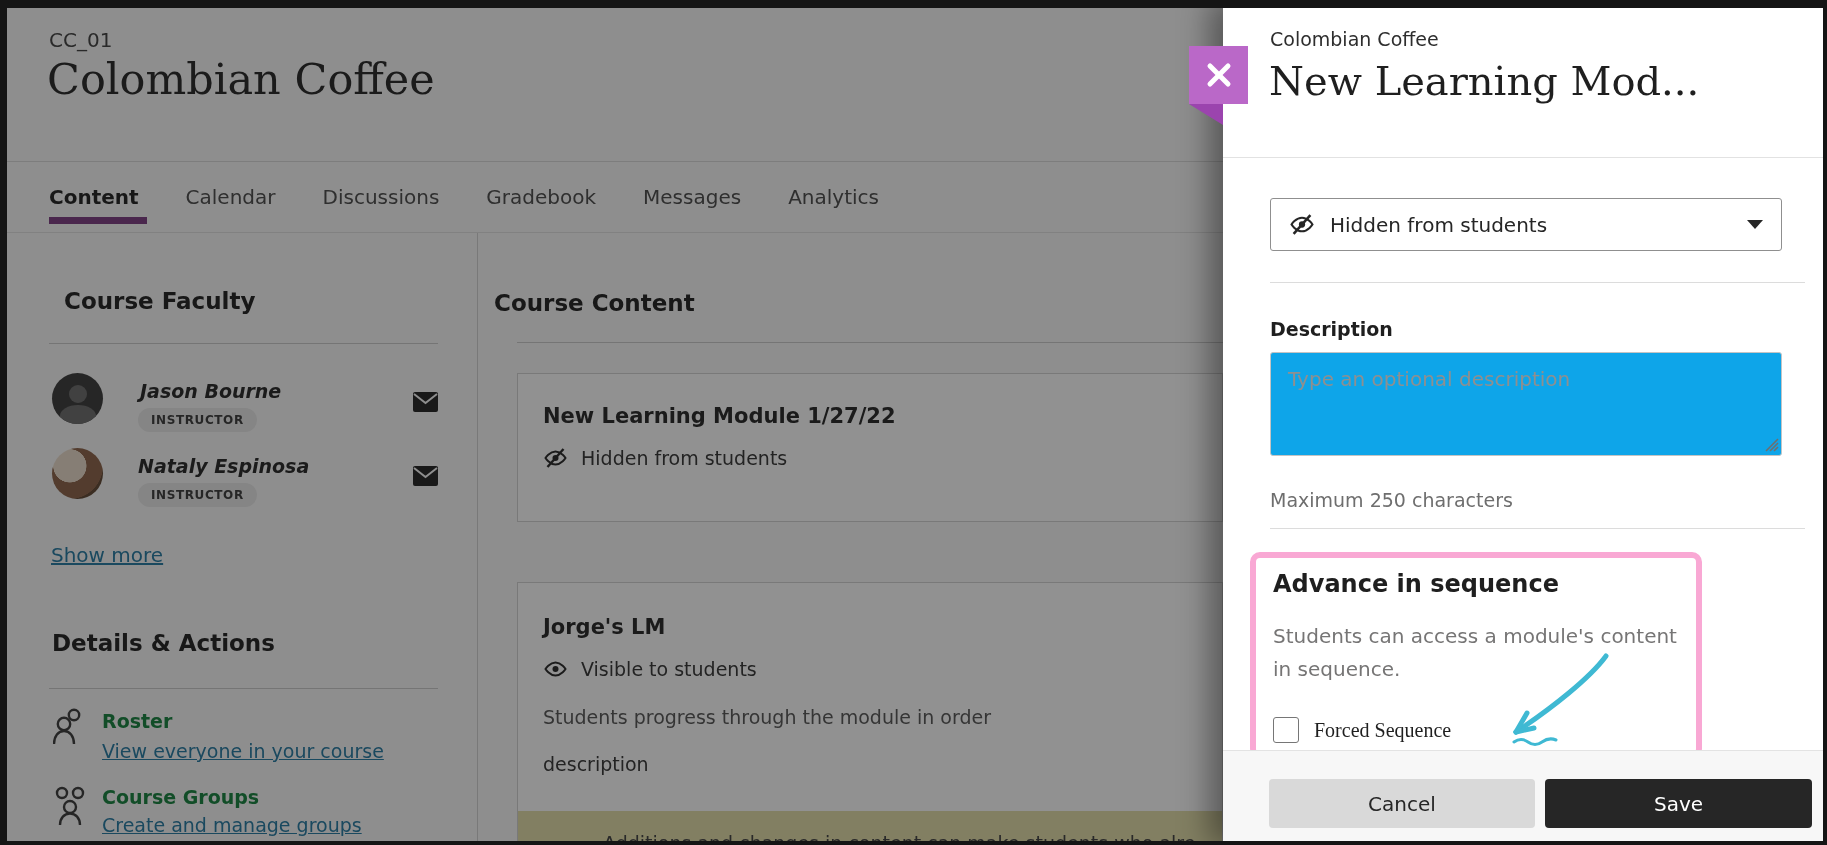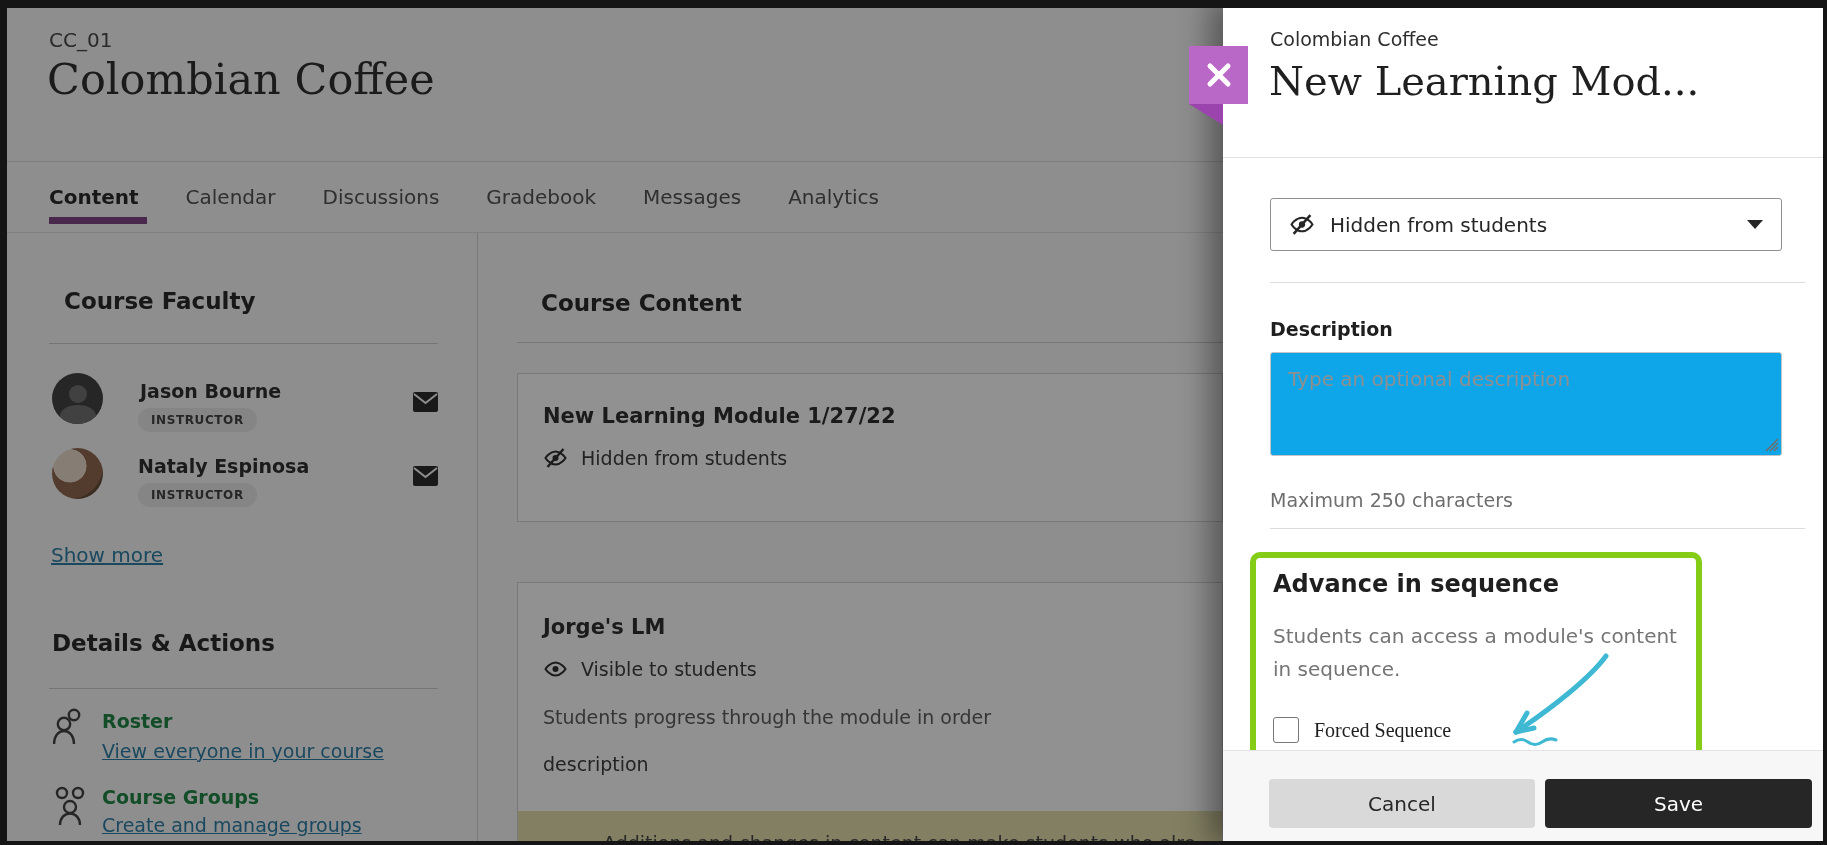--- a/index.html
+++ b/index.html
@@ -19,30 +19,30 @@
   .tab-underline { position:absolute; left:49px; top:217px; width:98px; height:7px; background:#7b3b80; }
 
   
   .side-heading { position:absolute; font-size:23px; font-weight:600; color:#202020; }
   .rule { position:absolute; height:1px; background:#c9c9c9; }
   .avatar { position:absolute; width:51px; height:51px; border-radius:50%; overflow:hidden; }
   .avatar.dark { background:#3a3a3a; }
   .avatar.photo { background:radial-gradient(circle at 35% 35%, #e8d9c8 0 35%, #8a6248 36% 70%, #5f4632 71%); }
   .silhouette { position:absolute; left:50%; top:12px; transform:translateX(-50%); width:18px; height:18px; border-radius:50%; background:#6b6b6b; }
   .silhouette:after { content:""; position:absolute; left:-9px; top:20px; width:36px; height:22px; border-radius:50% 50% 0 0; background:#6b6b6b; }
-  .member-name { position:absolute; font-size:19px; font-weight:600; color:#262626; }
+  .member-name { position:absolute; font-size:19px; font-weight:600; color:#262626;font-style:italic; }
   .pill { position:absolute; background:#e5e5e5; color:#3a3a3a; font-size:12px; font-weight:bold; letter-spacing:.6px; border-radius:13px; padding:5px 13px; }
   .mail { position:absolute; width:25px; height:20px; }
   .link { font-size:19px; color:#2478a0; text-decoration:underline; cursor:pointer; }
   .abs { position:absolute; }
   .detail-title { position:absolute; font-size:19px; font-weight:600; color:#15803d; }
   .vdivider { position:absolute; left:477px; top:233px; bottom:0; width:1px; background:#cfcfcf; }
 
   
-  .content-heading { position:absolute; left:541px; top:290px; font-size:23px; font-weight:600; color:#202020; }
+  .content-heading { position:absolute; left:494px; top:290px; font-size:23px; font-weight:600; color:#202020; }
   .content-rule { position:absolute; left:517px; right:0; top:342px; height:1px; background:#c9c9c9; }
   .card { position:absolute; left:517px; width:706px; background:#fbfbfb; border:1px solid #cfcfcf; }
   .card1 { top:373px; height:149px; }
   .card2 { top:582px; height:263px; }
   .card-title { position:absolute; left:25px; font-size:21px; font-weight:600; color:#262626; }
   .vis-row { position:absolute; left:25px; display:flex; align-items:center; gap:13px; font-size:19px; color:#333; }
   .gray-note { position:absolute; left:25px; font-size:19px; color:#555; }
   .desc-note { position:absolute; left:25px; font-size:19px; color:#333; }
   .banner { position:absolute; left:0; right:0; bottom:0; height:33px; background:#e0dba6; overflow:hidden; }
   .banner-text { position:absolute; left:85px; top:21px; font-size:19px; color:#3f3f3f; white-space:nowrap; }
@@ -61,21 +61,21 @@
   .select { position:absolute; left:47px; top:198px; width:512px; height:53px; border:1px solid #8f8f8f; border-radius:3px; background:#fff; display:flex; align-items:center; padding:0 18px; gap:15px; cursor:pointer; }
   .select-text { font-size:20px; color:#262626; }
   .caret { margin-left:auto; width:0; height:0; border-left:8px solid transparent; border-right:8px solid transparent; border-top:9px solid #262626; }
 
   .field-label { position:absolute; left:47px; top:318px; font-size:19px; font-weight:bold; color:#1f1f1f; }
   .textarea { position:absolute; left:47px; top:352px; width:512px; height:104px; border:1px solid #c4c4c4; border-radius:3px; background:#0ea5e9; font-family:inherit; font-size:20px; color:#333; padding:14px 17px; resize:none; }
   .textarea::placeholder { color:#8f8f8f; }
   .resize-grip { position:absolute; left:540px; top:436px; pointer-events:none; }
   .helper { position:absolute; left:47px; top:489px; font-size:19px; color:#6e6e6e; }
 
-  .advance-box { position:absolute; left:27px; top:552px; width:452px; height:207px; border:6px solid #84cc16; border-radius:10px; background:#fff; }
+  .advance-box { position:absolute; left:27px; top:552px; width:452px; height:207px; border:6px solid #f9a8d4; border-radius:10px; background:#fff; }
   .advance-heading { position:absolute; left:17px; top:12px; font-size:24px; font-weight:bold; color:#1f1f1f; }
   .advance-body { position:absolute; left:17px; top:62px; width:410px; font-size:20px; line-height:33px; color:#767575; }
   .check-row { position:absolute; left:17px; bottom:10px; display:flex; align-items:center; gap:15px;font-family:Liberation Serif, serif; }
   .checkbox { width:26px; height:26px; border:1px solid #767676; border-radius:3px; background:#fff; cursor:pointer; }
   .check-label { font-size:20px; color:#1f1f1f; }
   .arrow-svg { position:absolute; left:238px; top:92px; pointer-events:none; }
 
   .panel-footer { position:absolute; left:0; right:0; bottom:0; height:95px; background:#f7f7f7; border-top:1px solid #e3e3e3; }
   .btn { position:absolute; top:28px; height:49px; border:none; border-radius:4px; font-family:inherit; font-size:20px; cursor:pointer; }
   .btn-cancel { left:46px; width:266px; background:#d9d9d9; color:#262626; }

